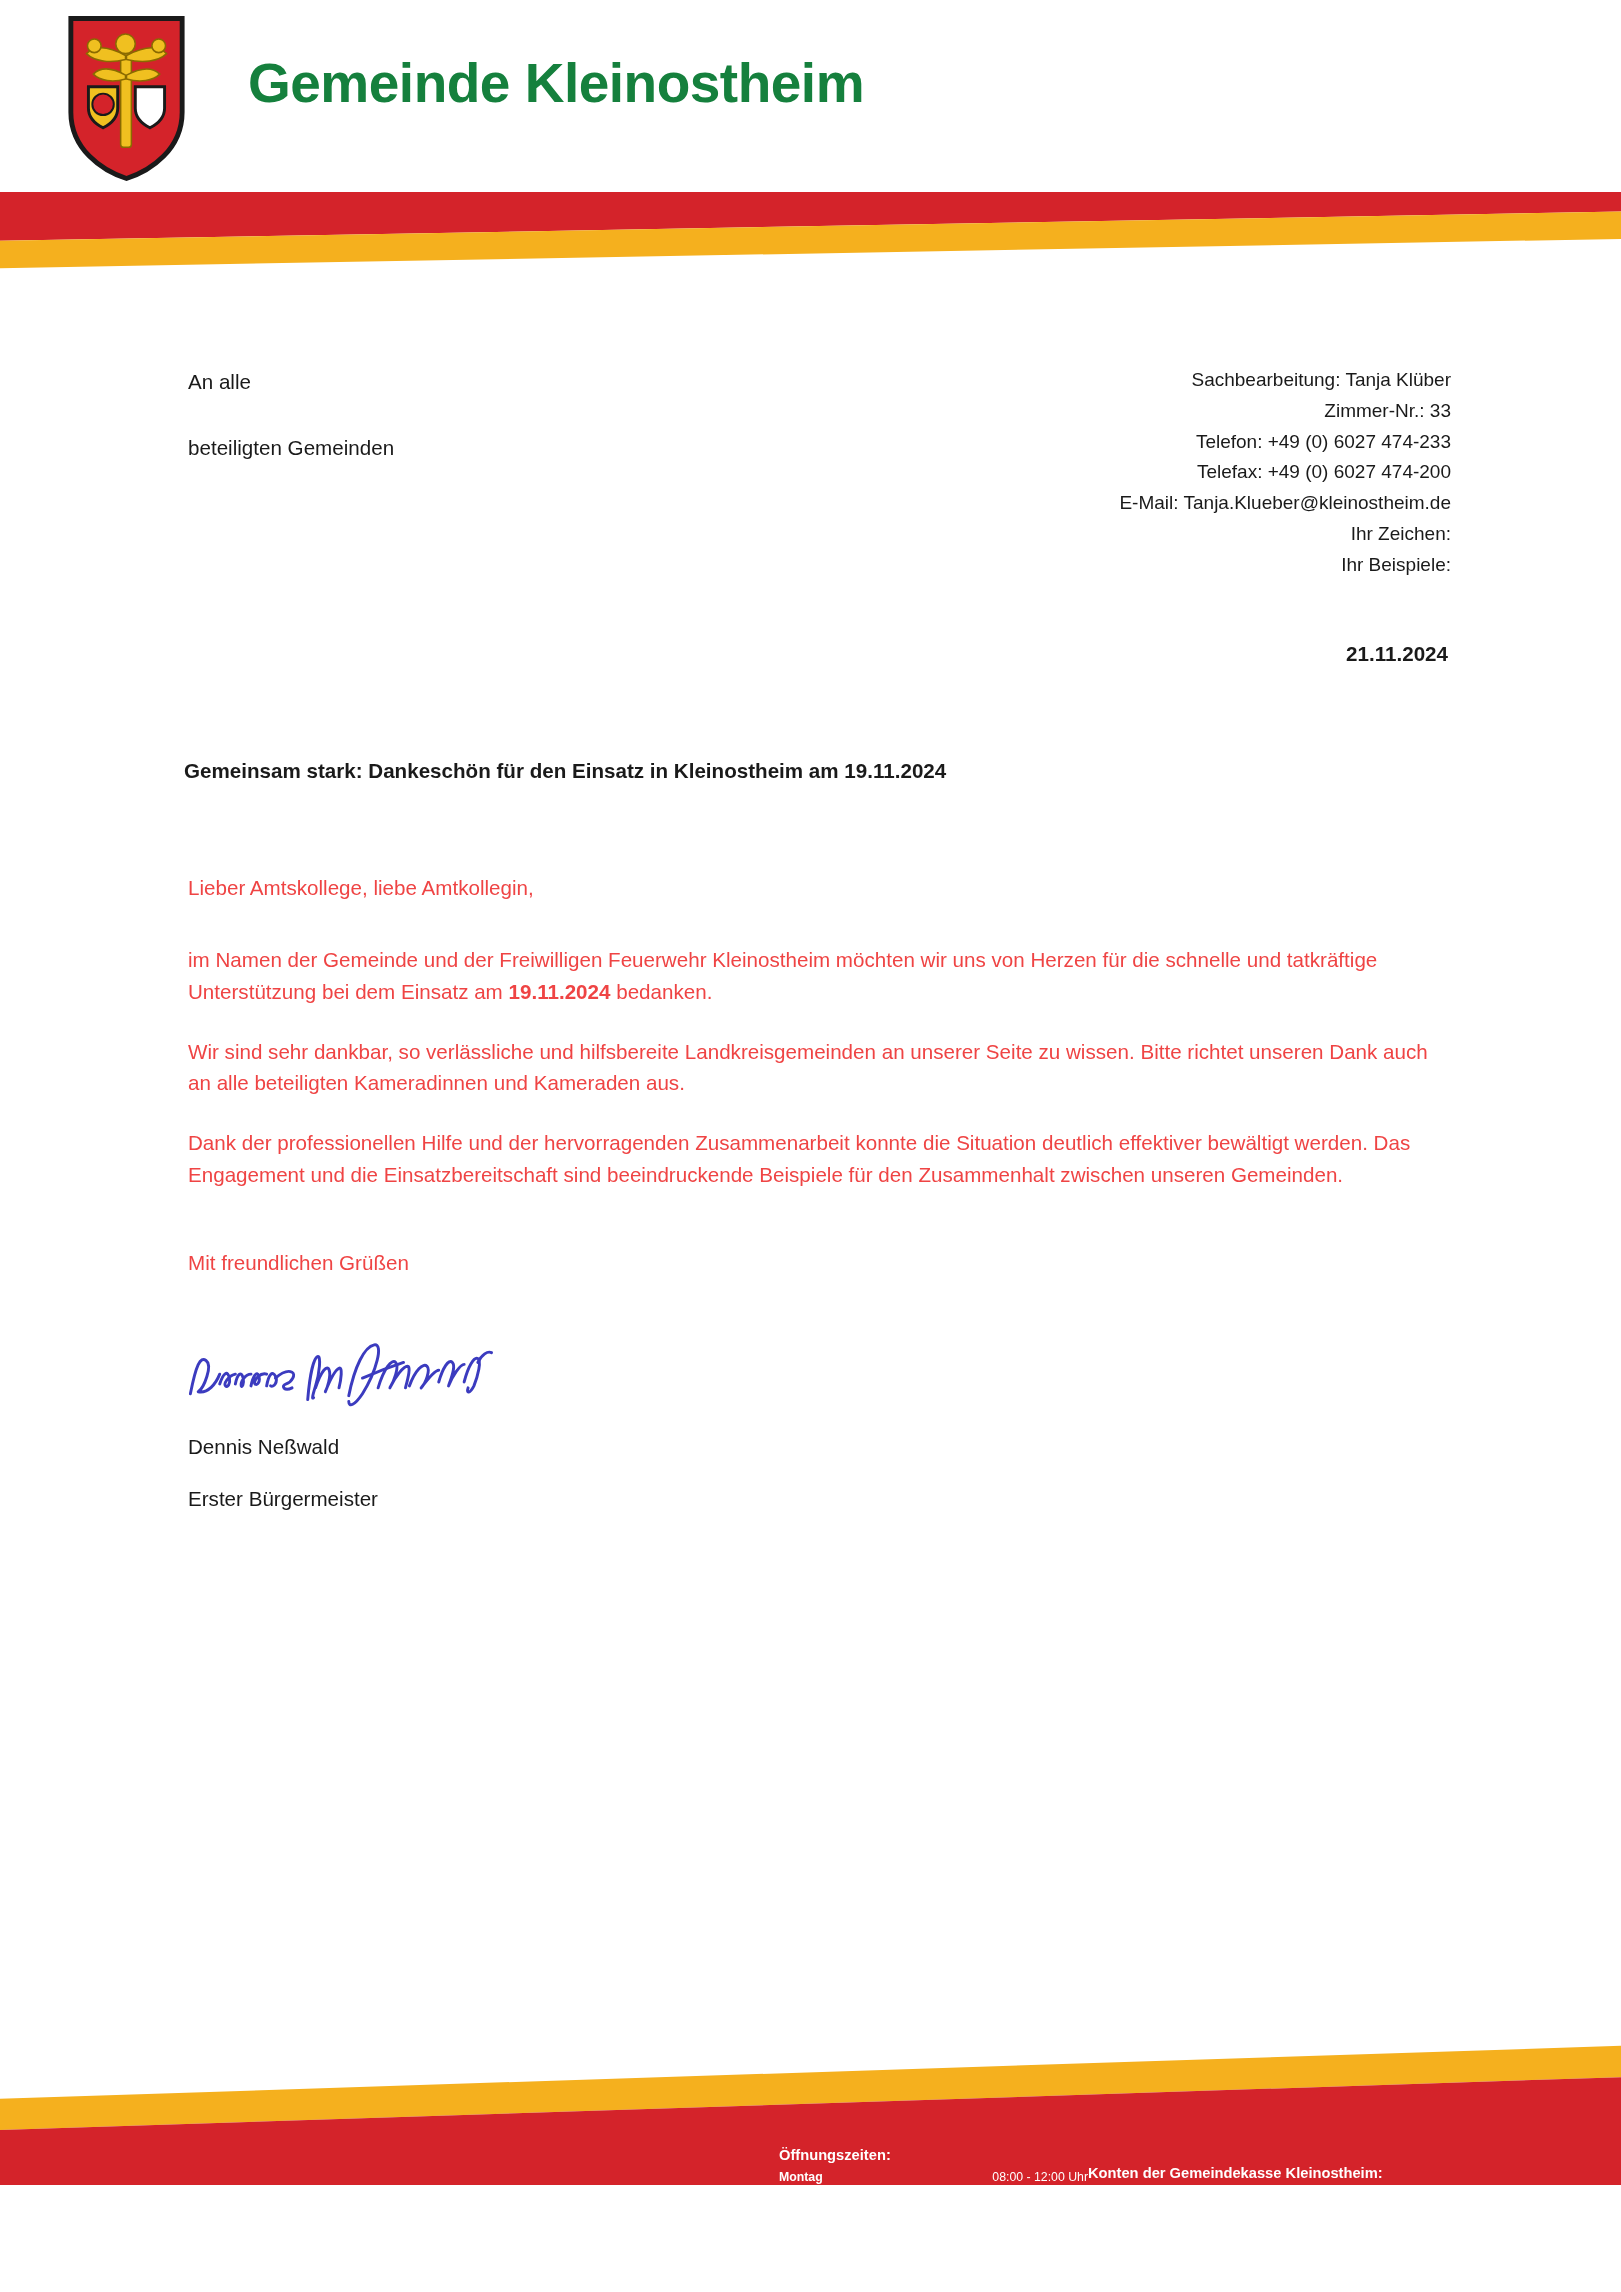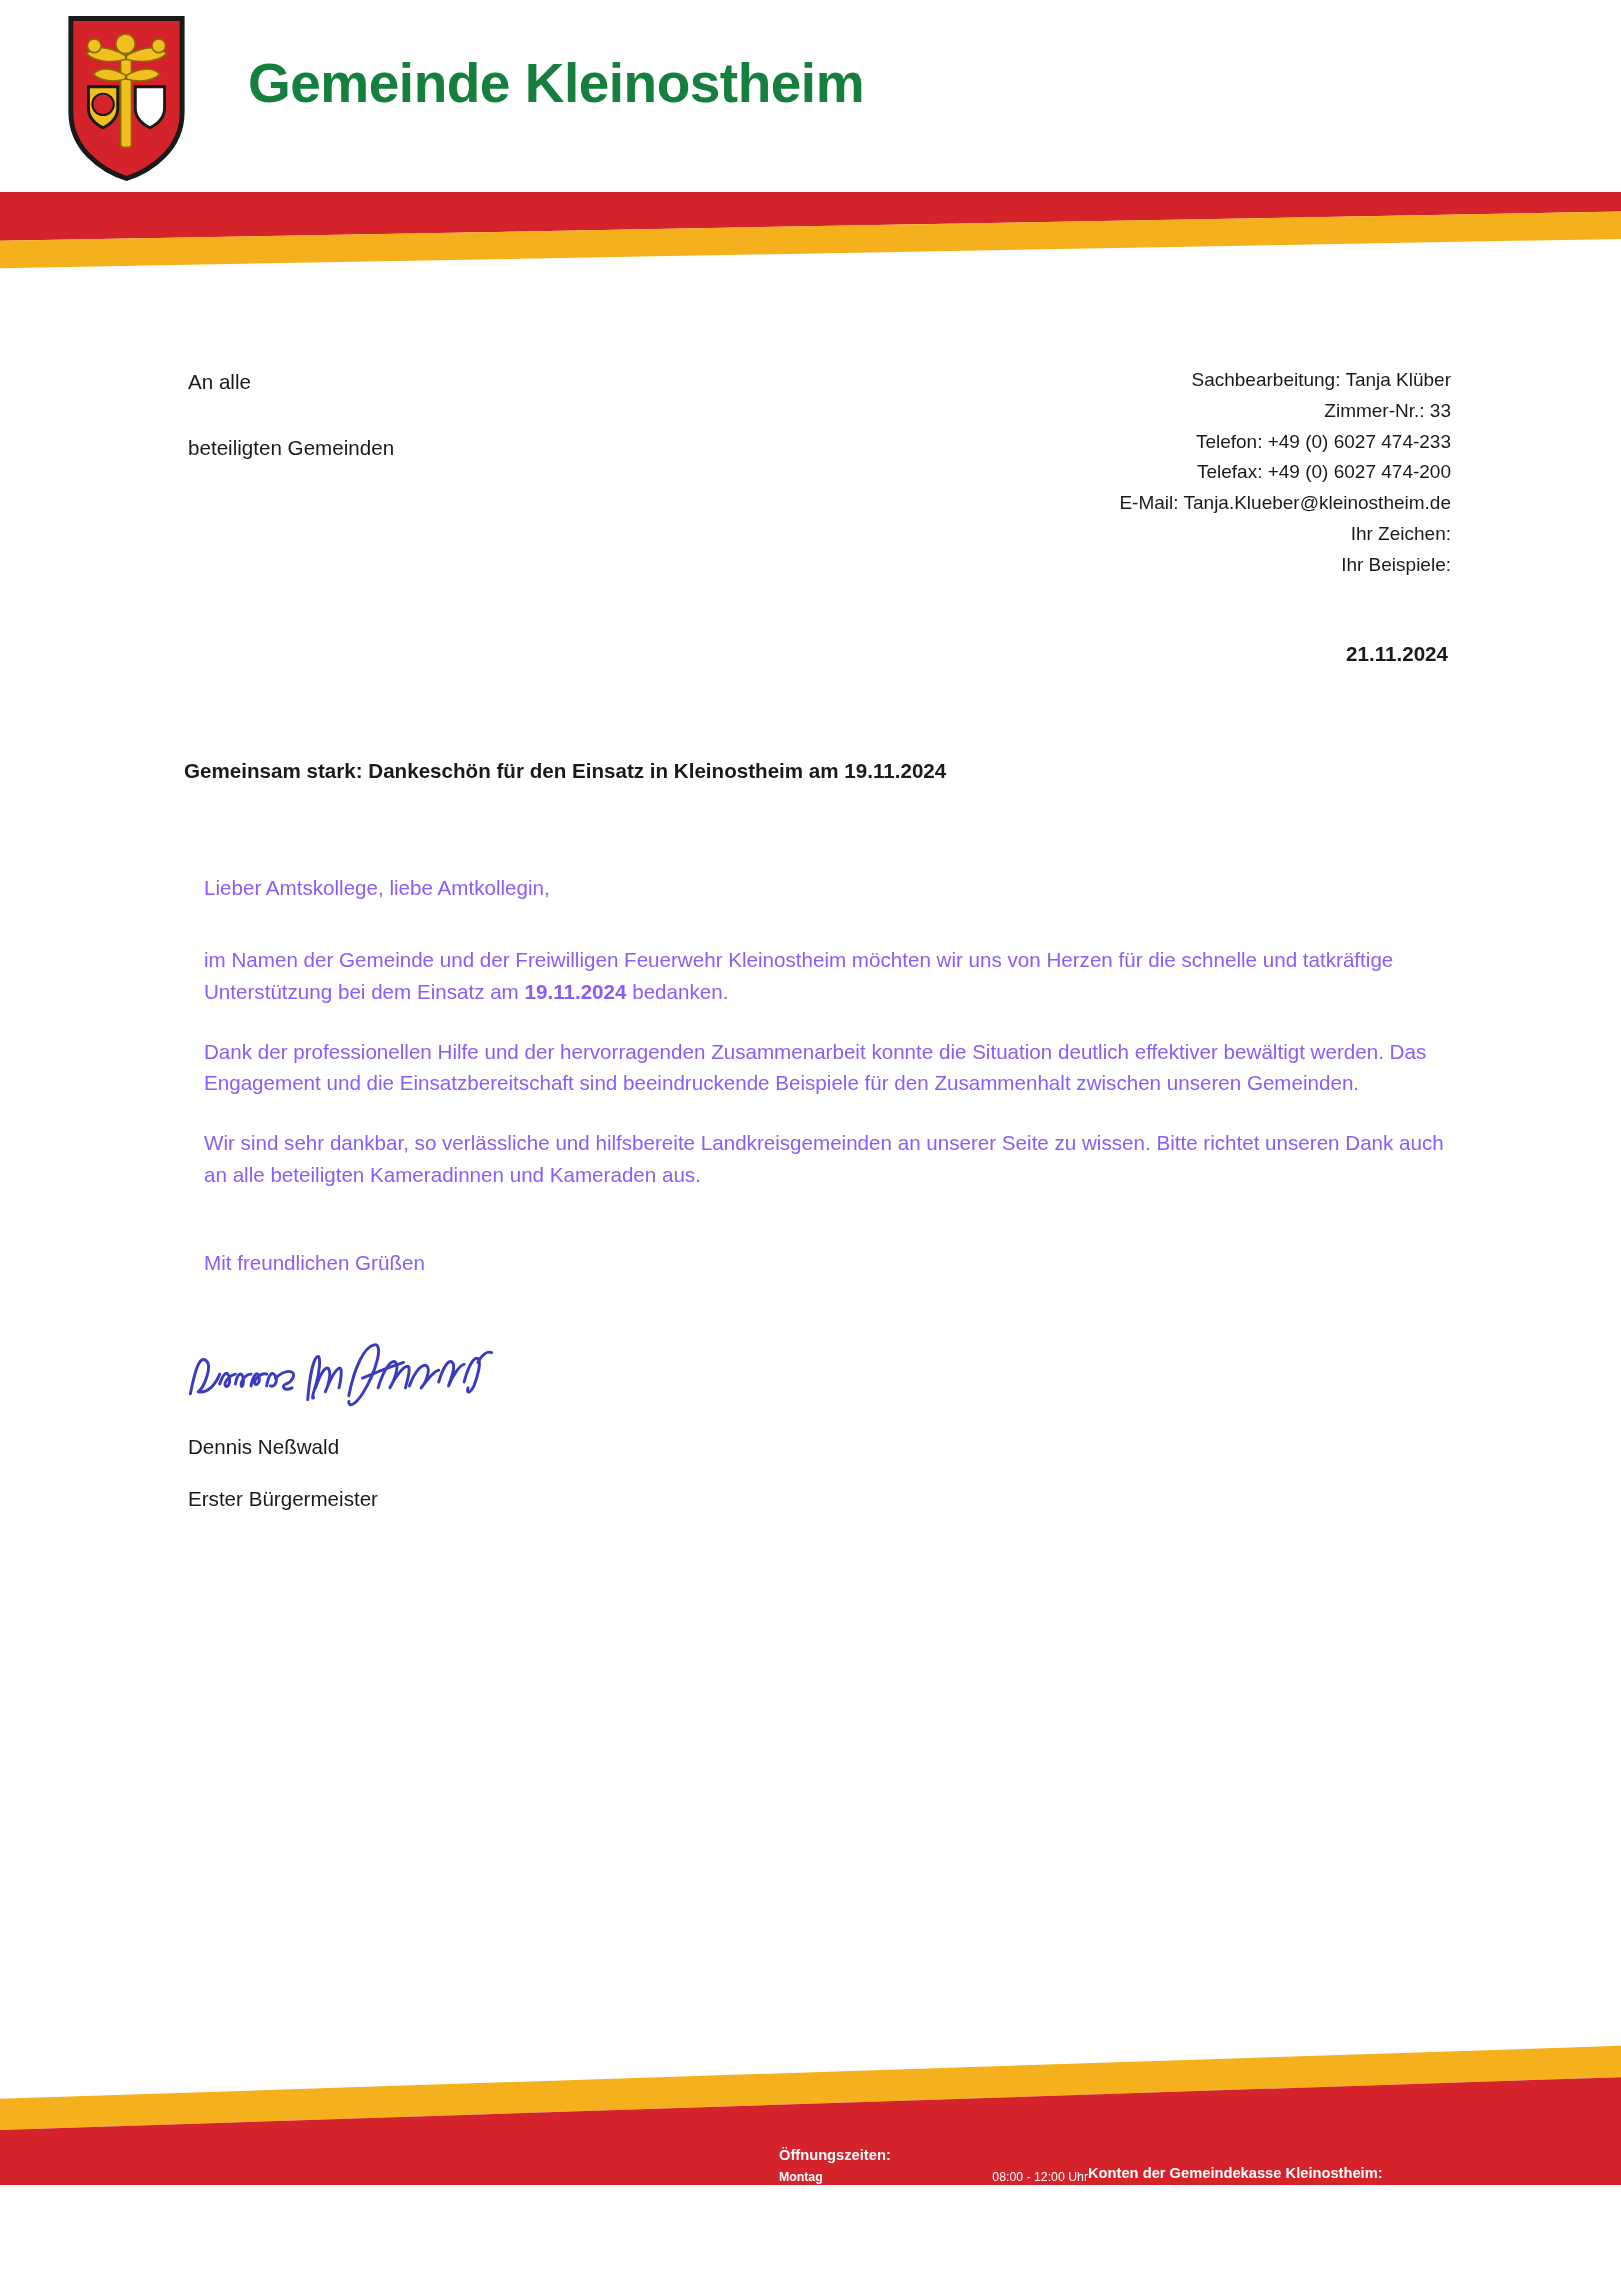--- a/index.html
+++ b/index.html
@@ -101,26 +101,26 @@
     position: absolute;
     left: 184px;
     top: 485px;
     font-size: 20.6px;
     font-weight: bold;
     color: #1a1a1a;
   }
 
   .letter {
     position: absolute;
-    left: 204px;
+    left: 188px;
     top: 598px;
     width: 1264px;
     font-size: 20.6px;
     line-height: 1.52;
-    color: #8b5cf6;
+    color: #ef4444;
   }
   .letter p {
     margin: 0 0 29px 0;
   }
   .letter p.salutation { margin-bottom: 41px; }
   .letter p.closing { margin-top: 57px; margin-bottom: 0; }
   .letter b { font-weight: bold; }
 
   .signature-img {
     position: absolute;
@@ -263,22 +263,22 @@
     </div>
   </div>
 
   <div class="date-line">21.11.2024</div>
 
   <div class="subject">Gemeinsam stark: Dankeschön für den Einsatz in Kleinostheim am 19.11.2024</div>
 
   <div class="letter">
     <p class="salutation">Lieber Amtskollege, liebe Amtkollegin,</p>
     <p><span>im Namen der Gemeinde und der Freiwilligen Feuerwehr Kleinostheim möchten wir uns von Herzen für die schnelle und tatkräftige Unterstützung bei dem Einsatz am </span><b>19.11.2024</b><span> bedanken.</span></p>
+    <p>Wir sind sehr dankbar, so verlässliche und hilfsbereite Landkreisgemeinden an unserer Seite zu wissen. Bitte richtet unseren Dank auch an alle beteiligten Kameradinnen und Kameraden aus.</p>
     <p>Dank der professionellen Hilfe und der hervorragenden Zusammenarbeit konnte die Situation deutlich effektiver bewältigt werden. Das Engagement und die Einsatzbereitschaft sind beeindruckende Beispiele für den Zusammenhalt zwischen unseren Gemeinden.</p>
-    <p>Wir sind sehr dankbar, so verlässliche und hilfsbereite Landkreisgemeinden an unserer Seite zu wissen. Bitte richtet unseren Dank auch an alle beteiligten Kameradinnen und Kameraden aus.</p>
     <p class="closing">Mit freundlichen Grüßen</p>
   </div>
 
   <div class="signature-img">
     <svg viewBox="0 0 320 90" width="314" height="88" xmlns="http://www.w3.org/2000/svg">
       <g fill="none" stroke="#3b3bbf" stroke-width="3" stroke-linecap="round" stroke-linejoin="round">
         <path d="M8 58 C14 28 18 20 24 24 C31 29 22 52 16 56 C26 58 34 48 38 38"></path>
         <path d="M38 48 C42 36 46 34 48 42 C49 48 46 52 44 50 C42 48 46 40 54 38"></path>
         <path d="M54 48 C56 38 60 34 62 42 C63 48 61 52 60 50 C59 46 64 38 70 38"></path>
         <path d="M70 50 C72 40 76 34 78 40 C80 46 76 50 74 48 C72 44 80 36 86 38"></path>

